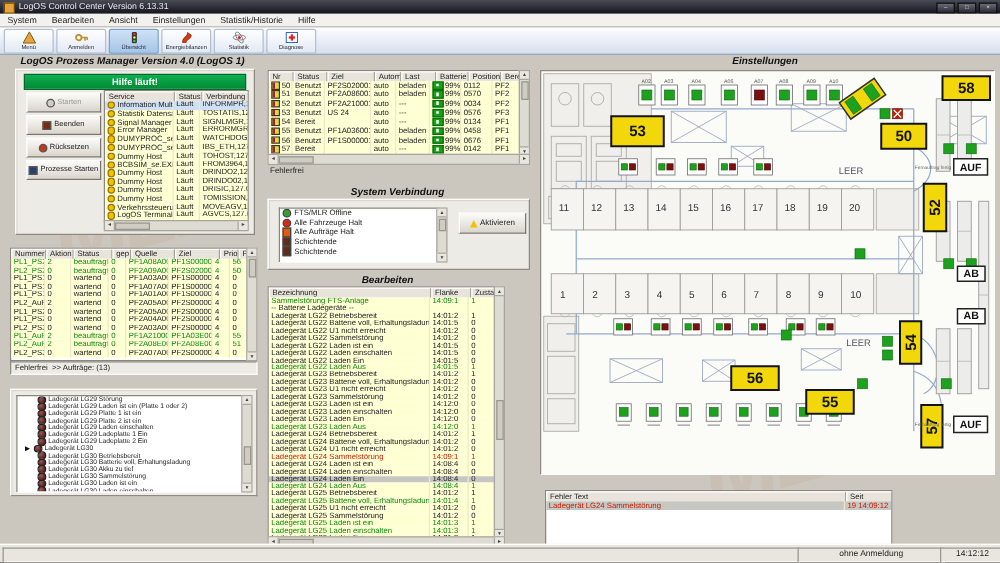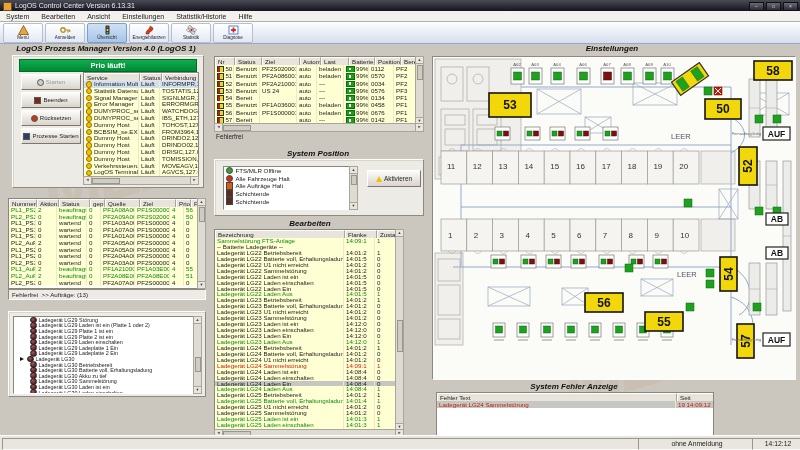--- a/index.html
+++ b/index.html
@@ -207,21 +207,21 @@
   </div>
 
   <div class="main">
     <div class="wm" style="left:40px;top:90px;">MLR</div>
     <div class="wm" style="left:250px;top:300px;">MLR</div>
     <div class="wm" style="left:560px;top:280px;">MLR</div>
     <div class="wm" style="left:480px;top:60px;">MLR</div>
 
     <div class="sec-title" style="left:6px;top:1px;width:200px;">LogOS Prozess Manager Version 4.0 (LogOS 1)</div>
     <div class="panel3d" style="left:12px;top:12px;width:190px;height:131px;">
-      <div class="greenbar">Prio läuft!</div>
+      <div class="greenbar">Hilfe läuft!</div>
       <div class="pbtn disabled" style="top:18px;">
           <span class="pico start"></span>
           <span>Starten</span>
         </div>
       <div class="pbtn" style="top:36px;">
           <span class="pico stop"></span>
           <span>Beenden</span>
         </div>
       <div class="pbtn" style="top:54px;">
           <span class="pico reset"></span>
@@ -620,21 +620,21 @@
         <span class="thumb"></span>
         <span class="arr b">▼</span>
       </div>
     <div class="hscroll" style="left:214px;top:80px;width:208px;">
         <span class="arr">◄</span>
         <span class="thumb"></span>
         <span class="arr r">►</span>
       </div>
     <div class="plainfoot" style="left:216px;top:90px;">Fehlerfrei</div>
 
-    <div class="sec-title" style="left:214px;top:106px;width:208px;">System Position</div>
+    <div class="sec-title" style="left:214px;top:106px;width:208px;">System Verbindung</div>
     <div class="panel3d" style="left:214px;top:116px;width:208px;height:55px;">
       <div class="klist" id="kom-list" style="left:8px;top:6px;width:126px;height:42px;">
           <div class="kitem">
             <span class="kico ic-globe"></span>
             <span>FTS/MLR Offline</span>
           </div>
           <div class="kitem">
             <span class="kico ic-vhalt"></span>
             <span>Alle Fahrzeuge Halt</span>
           </div>
@@ -1210,21 +1210,20 @@
               <text x="344" y="164.5" class="boxt">AB</text>
             </g>
             <g class="boxlbl">
               <rect x="333" y="190" width="22" height="12" class="boxr"></rect>
               <text x="344" y="198.5" class="boxt">AB</text>
             </g>
           </g>
       </svg>
     </div>
 
-    <div class="sec-title" style="left:436px;top:339px;width:276px;">System Fehler Anzeige</div>
     <div class="dtable" id="feh-table" style="left:436px;top:349px;width:276px;height:43px;">
         <div class="thead">
           <div class="hc" style="width: 234px;">Fehler Text</div>
           <div class="hc" style="width: 38px;">Seit</div>
         </div>
         <div class="trow red sel" style="line-height: 7px; height: 7px;">
           <div class="tc" style="width: 234px;">Ladegerät LG24 Sammelstörung</div>
           <div class="tc" style="width: 38px;">19 14:09:12</div>
         </div>
       </div>

